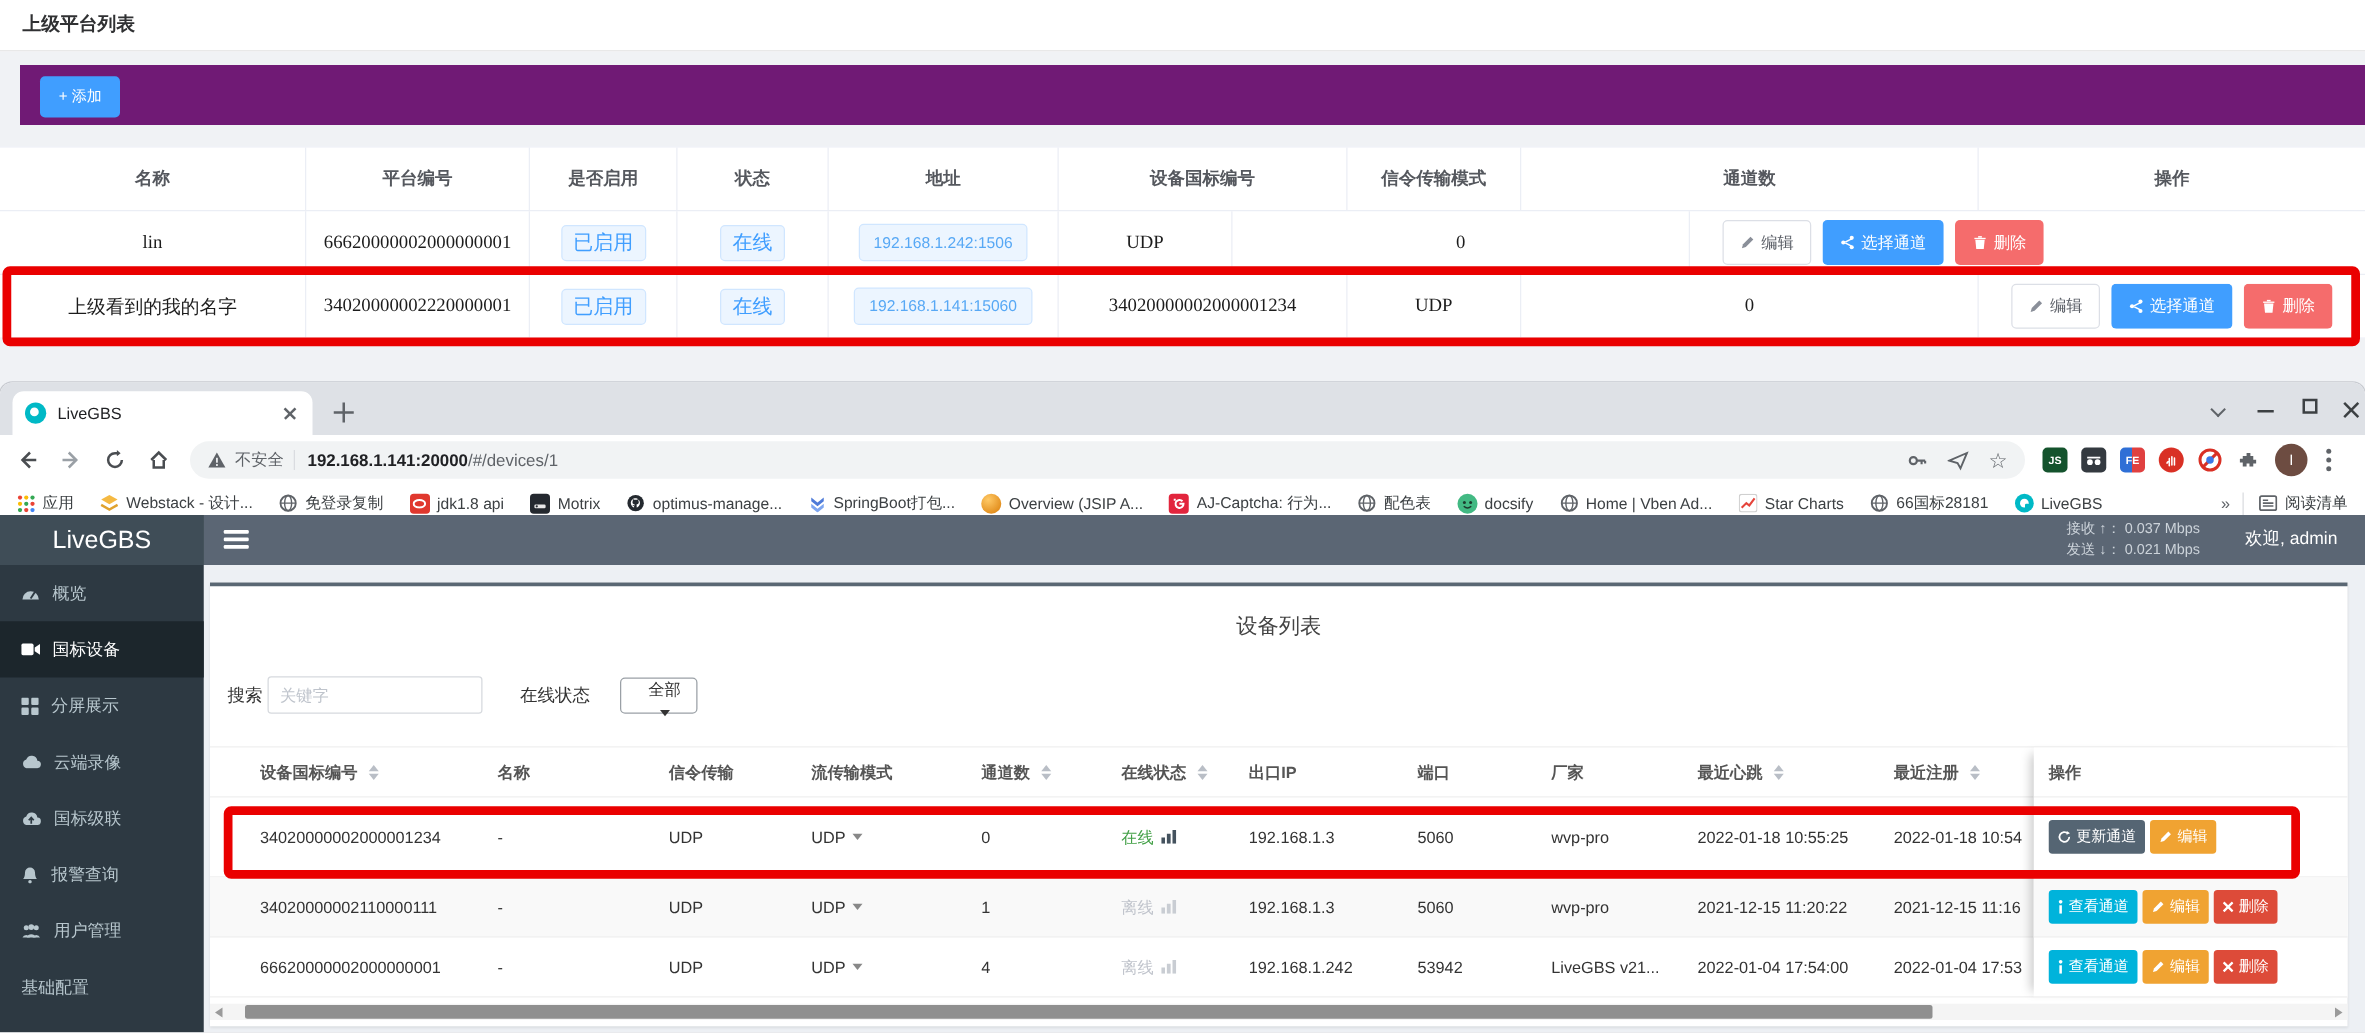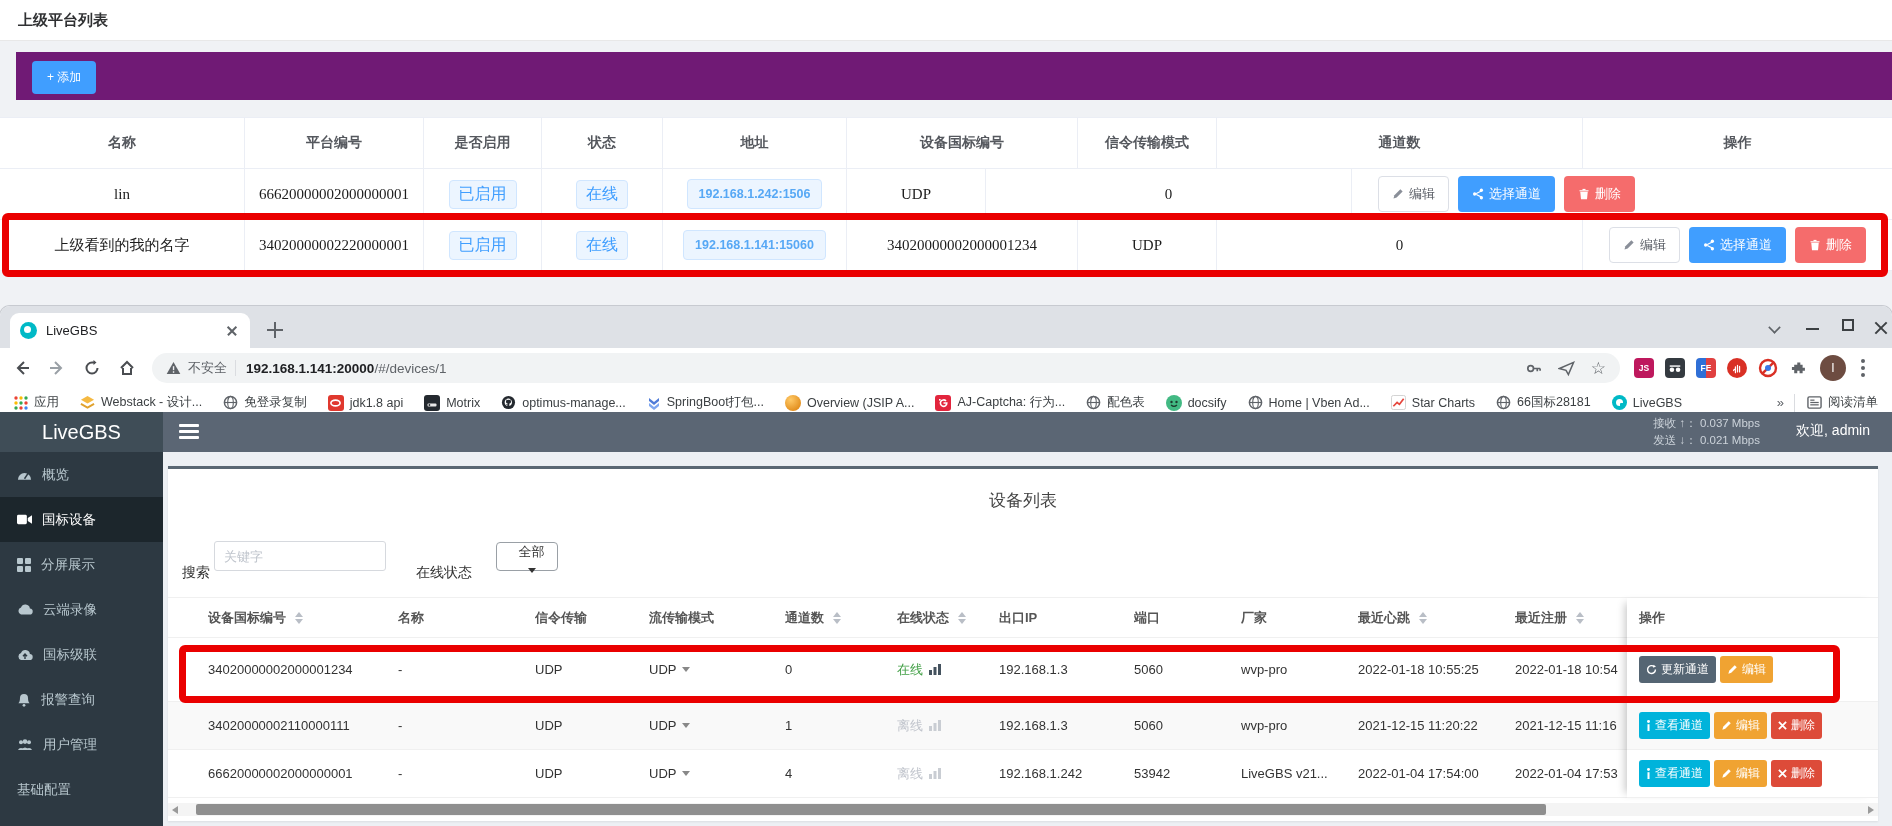--- a/index.html
+++ b/index.html
@@ -18,21 +18,21 @@
   .pf-table{left:0;top:117px;width:1892px;background:#fff;border-top:1px solid #ebeef5;font-size:14px;}
   .pf-row{display:flex;border-bottom:1px solid #ebeef5;}
   .pf-cell{box-sizing:border-box;border-right:1px solid #ebeef5;display:flex;align-items:center;justify-content:center;
            height:50px;overflow:hidden;}
   .pf-cell:last-child{border-right:none;}
   .pf-h .pf-cell{font-weight:bold;color:#55585e;font-size:14px;}
   .c1{width:245px}.c2{width:179px}.c3{width:118px}.c4{width:121px}.c5{width:184px}
   .c6{width:231px}.c7{width:139px}.c8{width:366px}.c9{width:309px}
   .pf-val{font-size:15px;color:#1c1c1c;}
   .tagchip{background:#ecf5ff;border:1px solid #d0e6ff;color:#409eff;border-radius:4px;font-size:16px;padding:3px 9px;}
-  .addrchip{background:#ecf5ff;border:1px solid #d0e6ff;color:#57a8f5;border-radius:4px;font-size:12.5px;padding:7px 11px;font-weight:bold;}
+  .addrchip{background:#ecf5ff;border:1px solid #d0e6ff;color:#57a8f5;border-radius:4px;font-size:12.5px;padding:7px 11px;}
   .ebtn{display:inline-flex;align-items:center;gap:5px;border-radius:4px;font-size:13px;padding:8px 13px;cursor:pointer;border:1px solid transparent;}
   .ebtn+.ebtn{margin-left:9px;}
   .ebtn-plain{background:#fff;border-color:#dcdfe6;color:#5a5e66;}
   .ebtn-blue{background:#409eff;color:#fff;}
   .ebtn-red{background:#f56c6c;color:#fff;}
 
   
   .ann{border:7px solid #ea0000;border-radius:6px;box-sizing:border-box;pointer-events:none;z-index:60;}
   .ann1{left:2px;top:213px;width:1886px;height:64px;}
   .ann2{left:179px;top:645px;width:1661px;height:58px;}
@@ -101,21 +101,21 @@
   .burger b{position:absolute;left:0;width:20px;height:3px;background:#fff;border-radius:1px;}
   .burger b:nth-child(1){top:0}.burger b:nth-child(2){top:6px}.burger b:nth-child(3){top:12px}
   .traffic{position:absolute;right:132px;top:3px;text-align:right;font-size:11.5px;color:#ccd3da;line-height:17px;}
   .welcome{position:absolute;right:22px;top:10px;font-size:14px;color:#fff;}
   .content{left:163px;top:452px;width:1729px;height:374px;background:#edf0f4;}
 
   .card{position:absolute;left:5px;top:14px;width:1710px;height:352px;background:#fff;border-top:3px solid #5a6773;
         box-shadow:0 1px 2px rgba(0,0,0,.08);}
   .card-title{position:absolute;left:0;top:20px;width:100%;text-align:center;font-size:17px;color:#444;}
   .srow{position:absolute;left:0;top:72px;height:32px;width:100%;}
-  .slabel{position:absolute;top:7px;font-size:14px;color:#333;margin-top:16px;}
+  .slabel{position:absolute;top:7px;font-size:14px;color:#333;}
   .sinput{position:absolute;left:46px;top:0;width:172px;height:30px;border:1px solid #d6d9de;border-radius:3px;
           box-sizing:border-box;font-size:13px;padding:0 9px;color:#15803d;outline:none;}
   .sinput::placeholder{color:#bfc4cc;}
   .sselect{position:absolute;left:328px;top:1px;width:62px;height:29px;border:1px solid #9aa0a6;border-radius:4px;
            box-sizing:border-box;display:flex;align-items:center;gap:7px;padding-left:9px;font-size:13px;cursor:pointer;background:#fff;flex-direction:column;}
   .care{width:0;height:0;border-left:4px solid transparent;border-right:4px solid transparent;border-top:5px solid #333;}
 
   .dtable{position:absolute;left:0;top:128px;width:1710px;height:200px;font-size:13px;border-top:1px solid #f0f0f0;}
   .drow{position:relative;display:flex;align-items:center;box-sizing:border-box;border-bottom:1px solid #f0f0f0;padding-left:40px;}
   .drow.h{height:40px;font-weight:bold;color:#555;}
@@ -353,21 +353,21 @@
             </span>
           <span class="icw">
               <svg width="17" height="17" viewBox="0 0 18 18">
                 <path d="M1.5 9L16.5 2.5 11 15.5l-2.5-4.5L1.5 9z" fill="none" stroke="#5f6368" stroke-width="1.6"></path>
               </svg>
             </span>
           <span class="star">☆</span>
         </span>
       </div>
       <div class="extrow">
-        <span class="extic" style="background:#be185d;">JS</span>
+        <span class="extic" style="background:#14532d;">JS</span>
         <span class="extic" style="background:#343a40;">
             <svg width="14" height="14" viewBox="0 0 16 16">
               <g fill="#fff">
                 <circle cx="4.5" cy="10" r="2.6"></circle>
                 <circle cx="11.5" cy="10" r="2.6"></circle>
                 <rect x="2" y="5" width="12" height="1.6"></rect>
               </g>
             </svg>
           </span>
         <span class="extic" style="background:linear-gradient(90deg,#2f6fd6 50%,#e04040 50%);">FE</span>

